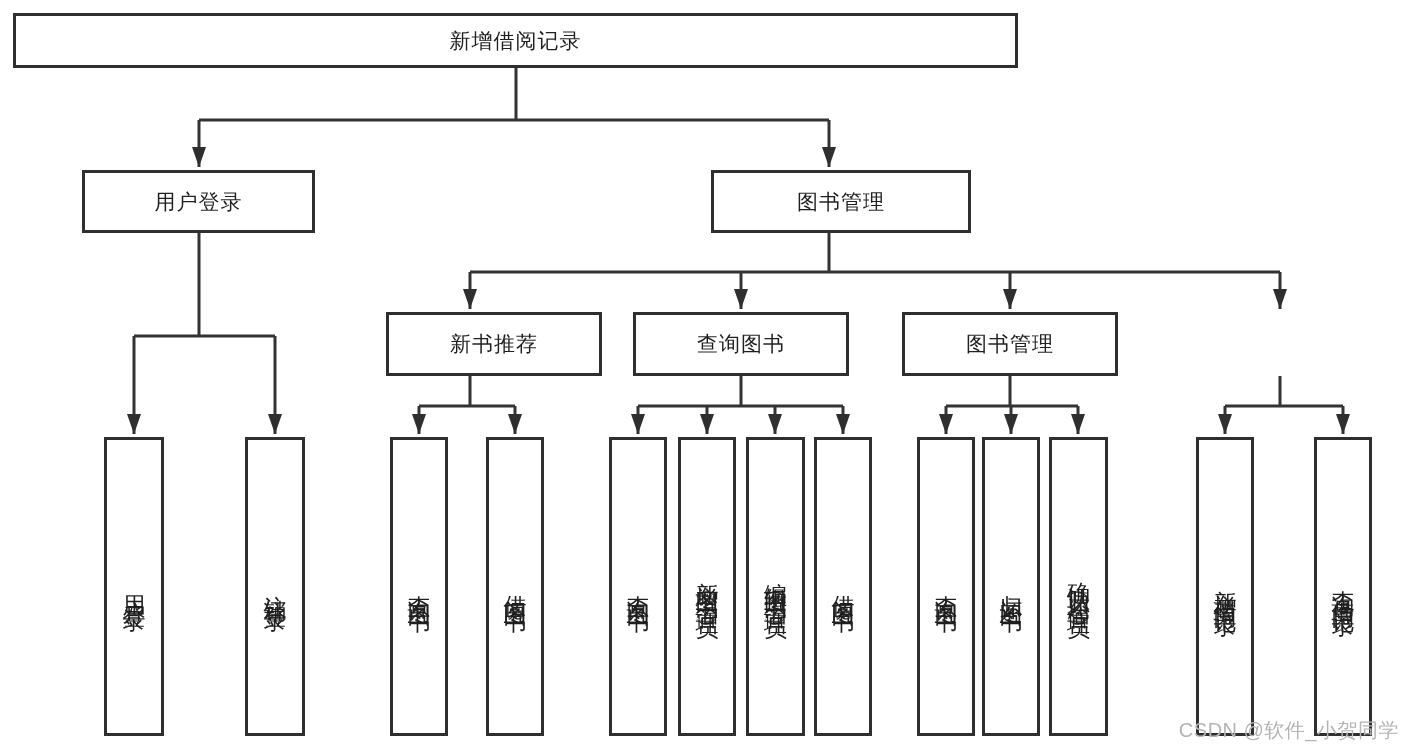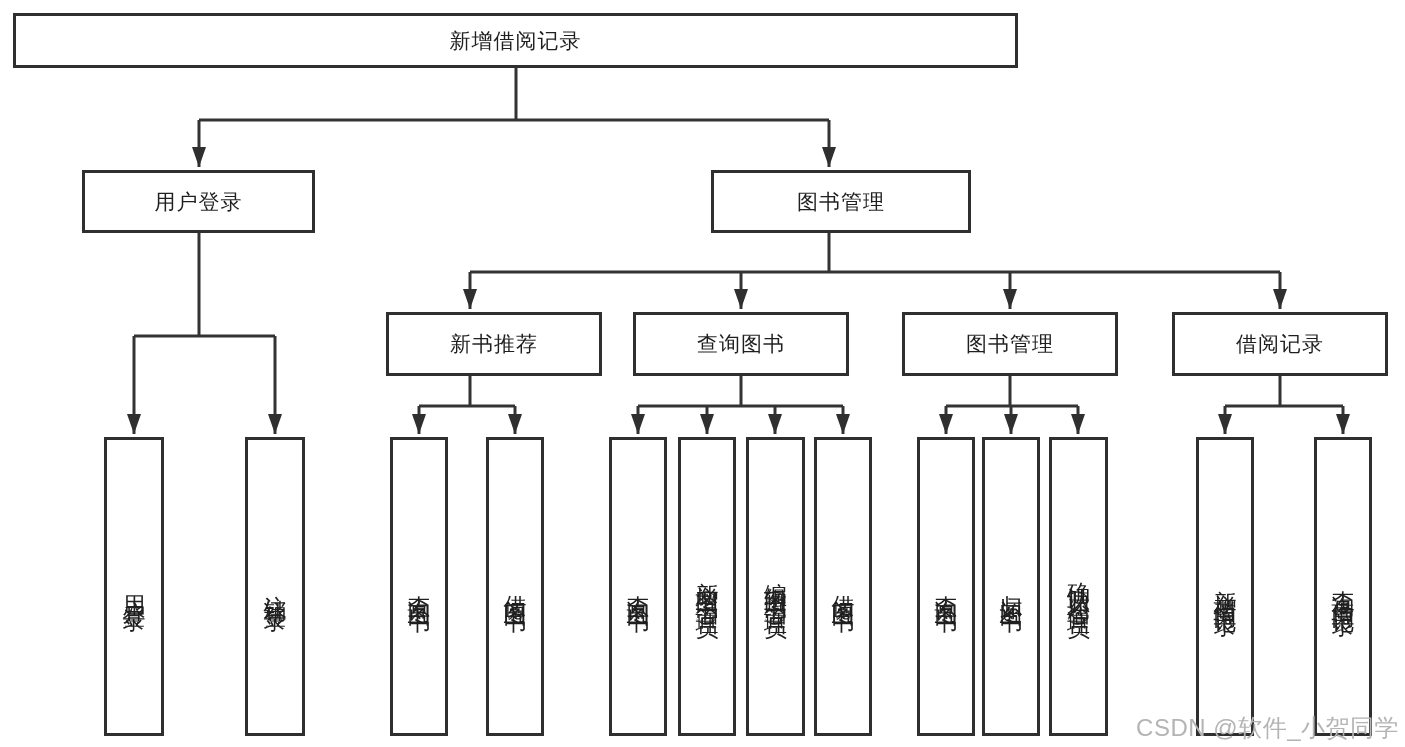--- a/index.html
+++ b/index.html
@@ -52,21 +52,21 @@
     letter-spacing: 5px;
     line-height: 1;
   }
   .root-box {
     left: 13px; top: 13px; width: 1005px; height: 55px;
   }
   .watermark {
     position: absolute;
     right: 6px;
     bottom: 3px;
-    font-size: 24px;
+    font-size: 20px;
     color: #b4b4b4;
     letter-spacing: 0.5px;
     white-space: nowrap;
   }
 </style>
 </head>
 <body>
 
 <div class="canvas">
 
@@ -112,21 +112,20 @@
   </svg>
 
   <div class="node h root-box">新增借阅记录</div>
 
   <div class="node h" style="left:82px; top:170px; width:233px; height:63px;">用户登录</div>
   <div class="node h" style="left:711px; top:170px; width:260px; height:63px;">图书管理</div>
 
   <div class="node h" style="left:362px; top:312px; width:216px; height:64px;margin-left:24px;">新书推荐</div>
   <div class="node h" style="left:633px; top:312px; width:216px; height:64px;">查询图书</div>
   <div class="node h" style="left:902px; top:312px; width:216px; height:64px;">图书管理</div>
-  <div class="node h" style="left:1172px; top:312px; width:216px; height:64px;">借阅记录</div>
 
   <div class="node v" style="left:104px; top:437px; width:60px; height:299px;">用户登录</div>
   <div class="node v" style="left:245px; top:437px; width:60px; height:299px;">注销登录</div>
 
   <div class="node v" style="left:390px; top:437px; width:58px; height:299px;">查询图书</div>
   <div class="node v" style="left:486px; top:437px; width:58px; height:299px;">借阅图书</div>
 
   <div class="node v" style="left:609px; top:437px; width:58px; height:299px;">查询图书</div>
   <div class="node v" style="left:678px; top:437px; width:58px; height:299px;">新增图书（管理员）</div>
   <div class="node v" style="left:746px; top:437px; width:59px; height:299px;">编辑图书（管理员）</div>

